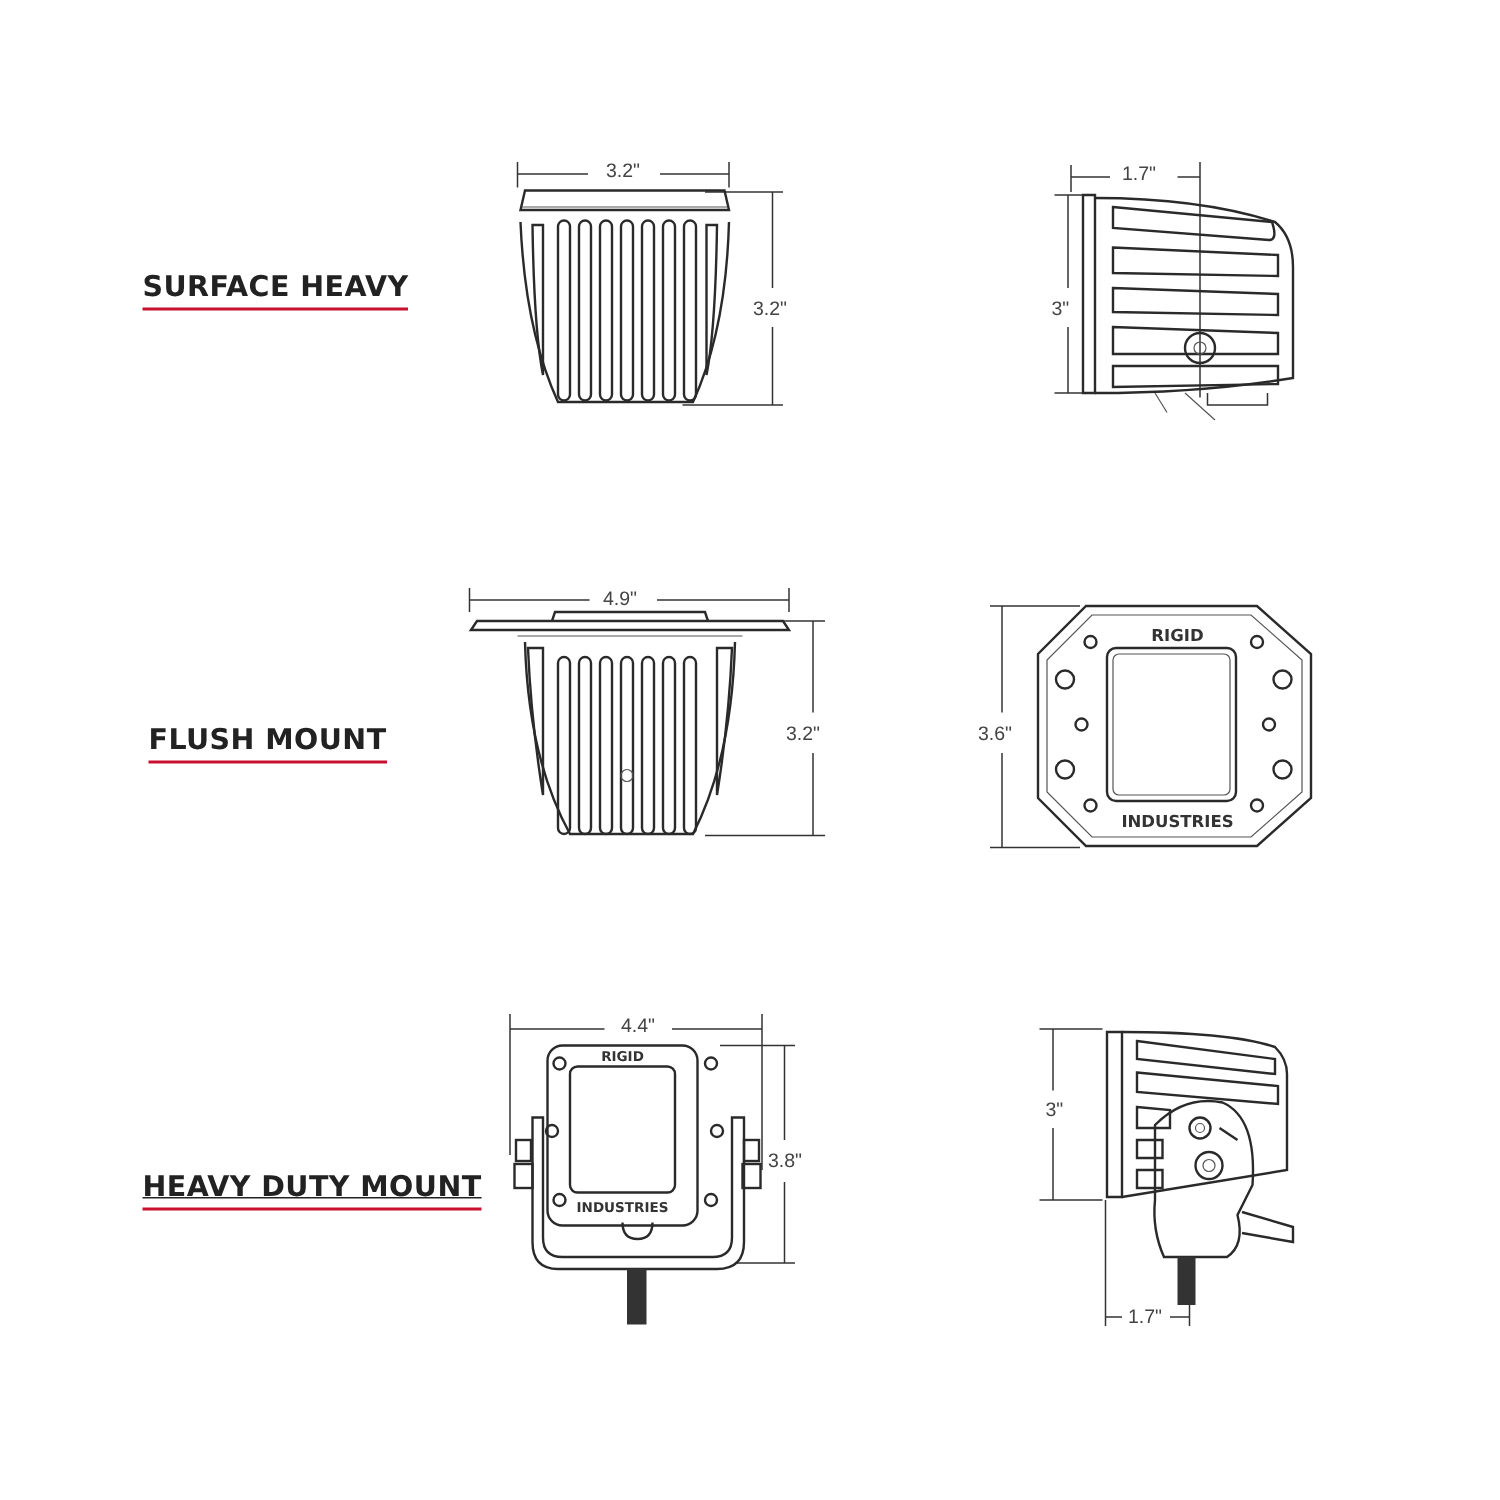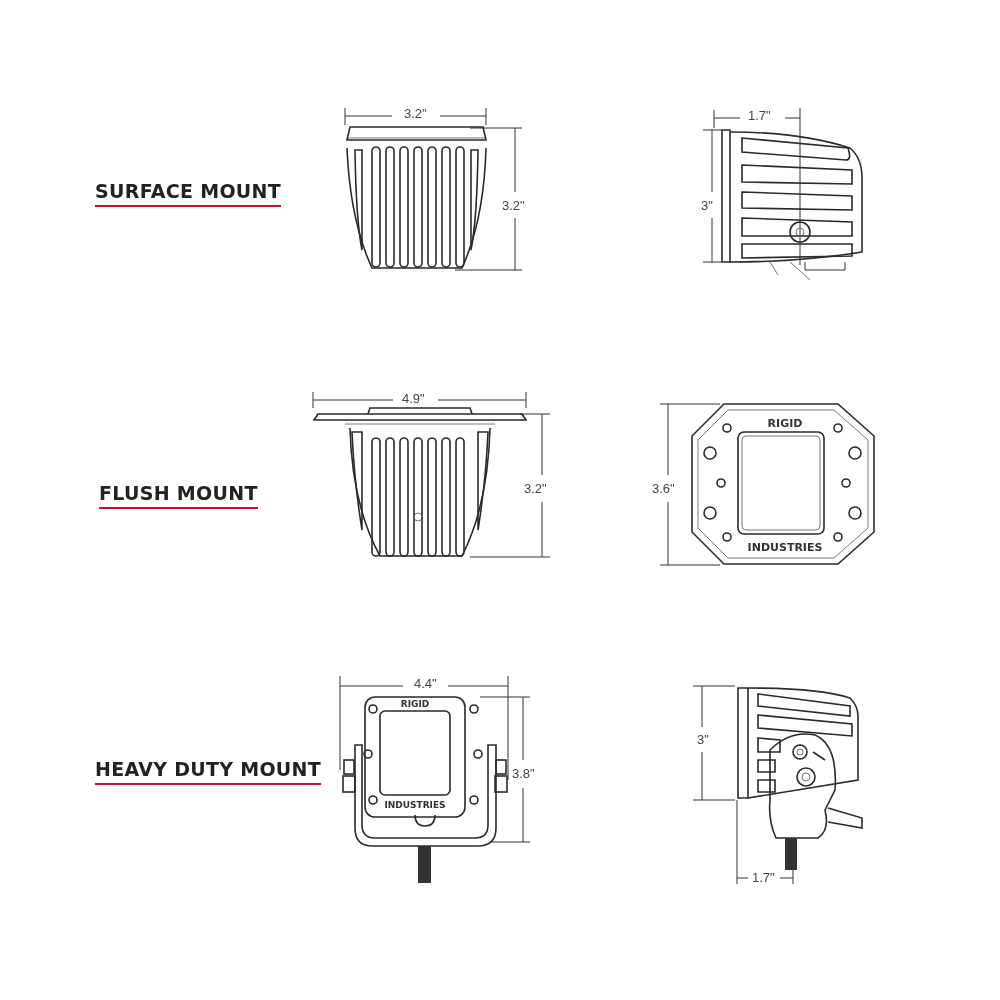--- a/index.html
+++ b/index.html
@@ -10,28 +10,28 @@
   svg{position:absolute;left:0;top:0;}
   .ln{stroke:#2a2a2a;fill:none;stroke-width:1.6;}
   .thin{stroke:#555;fill:none;stroke-width:0.8;}
   .dl{stroke:#333;fill:none;stroke-width:1;}
   .brand{font-family:"DejaVu Sans",sans-serif;font-weight:bold;fill:#333;}
 </style>
 </head>
 <body>
 
 <div class="label" style="left:95px;top:180px;">
-  <span>SURFACE MOUNT</span>
+  <span>SURFACE HEAVY</span>
   <span class="ul" style="background:#c8102e;"></span>
 </div>
 <div class="label" style="left:99px;top:482px;">
   <span>FLUSH MOUNT</span>
   <span class="ul" style="background:#c8102e;"></span>
 </div>
-<div class="label" style="left:95px;top:758px;">
+<div class="label" style="left:95px;top:780px;text-decoration:underline;">
   <span>HEAVY DUTY MOUNT</span>
   <span class="ul" style="background:#c8102e;"></span>
 </div>
 
 <svg width="1000" height="1000" viewBox="0 0 1000 1000">
 
   <g>
 
     <line class="dl" x1="345" y1="108" x2="345" y2="125"></line>
     <line class="dl" x1="486" y1="108" x2="486" y2="125"></line>

